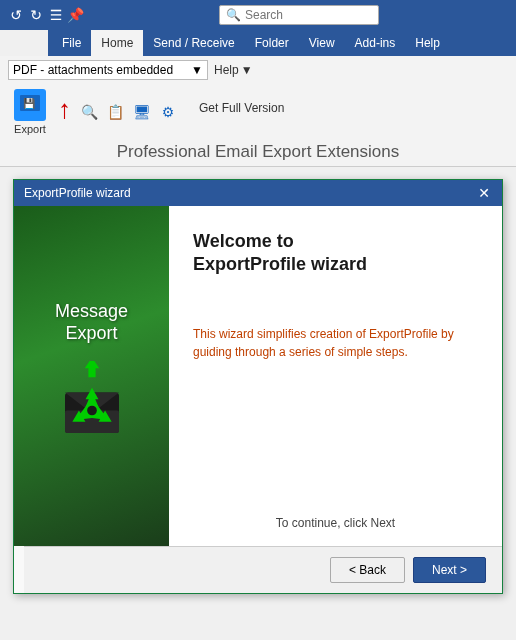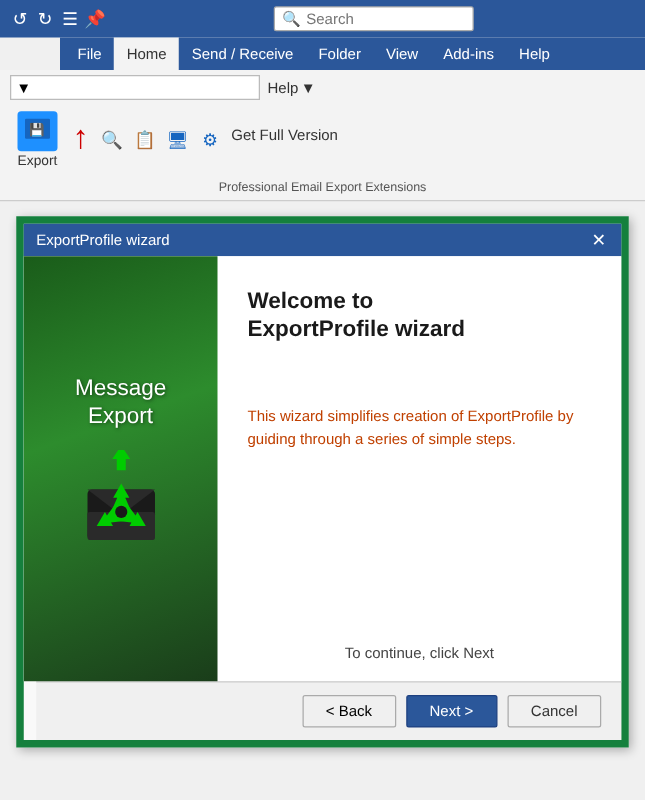--- a/index.html
+++ b/index.html
@@ -112,21 +112,21 @@
       justify-content: center;
       cursor: pointer;
       border: 1px solid transparent;
       border-radius: 2px;
       font-size: 14px;
     }
     .get-full-version {
       font-size: 12px;
       color: #333;
       cursor: pointer;
-      margin-left: 2px;
+      margin-left: 16px;
     }
 
     
     .export-section {
       display: flex;
       align-items: flex-start;
       padding: 2px 4px 4px 4px;
       background: #f3f3f3;
       border-bottom: 1px solid #d0d0d0;
       min-height: 50px;
@@ -154,33 +154,33 @@
       font-size: 11px;
       color: #333;
     }
     .red-arrow {
       color: #cc0000;
       font-size: 28px;
       margin-top: 2px;
       margin-left: 2px;
     }
     .promo-text {
-      font-size: 10px;
+      font-size: 17px;
       color: #555;
       margin-top: auto;
       margin-left: auto;
       margin-right: auto;
       padding-bottom: 8px;
     }
 
     
     .wizard-overlay {
       position: relative;
       background: #f9f9f9;
-      border: 6px solid #15803d;
+      border: 1px solid #15803d;
       box-shadow: 2px 2px 8px rgba(0,0,0,0.3);
       margin: 8px auto;
       width: 490px;
     }
     .wizard-titlebar {
       background: #2b579a;
       color: white;
       padding: 5px 10px;
       display: flex;
       align-items: center;
@@ -302,20 +302,21 @@
   <span class="ribbon-tab active">Home</span>
   <span class="ribbon-tab">Send / Receive</span>
   <span class="ribbon-tab">Folder</span>
   <span class="ribbon-tab">View</span>
   <span class="ribbon-tab">Add-ins</span>
   <span class="ribbon-tab">Help</span>
 </div>
 
 <div class="ribbon-content">
   <div class="ribbon-dropdown">
+    <span>PDF - attachments embedded</span>
     <span>▼</span>
   </div>
   <div class="ribbon-help">
     <span>Help</span>
     <span>▼</span>
   </div>
 </div>
 
 <div class="ribbon-row2">
 
@@ -379,16 +380,15 @@
       <div class="wizard-main">
         <div class="wizard-heading">Welcome to<br>ExportProfile wizard</div>
         <div class="wizard-desc">This wizard simplifies creation of ExportProfile by guiding through a series of simple steps.</div>
         <div class="wizard-continue">To continue, click Next</div>
       </div>
     </div>
 
     <div class="wizard-footer">
       <button class="wizard-btn">&lt; Back</button>
       <button class="wizard-btn primary">Next &gt;</button>
-      <button class="wizard-btn cancel">Cancel</button>
     </div>
   </div>
 </div>
 
 </body></html>

